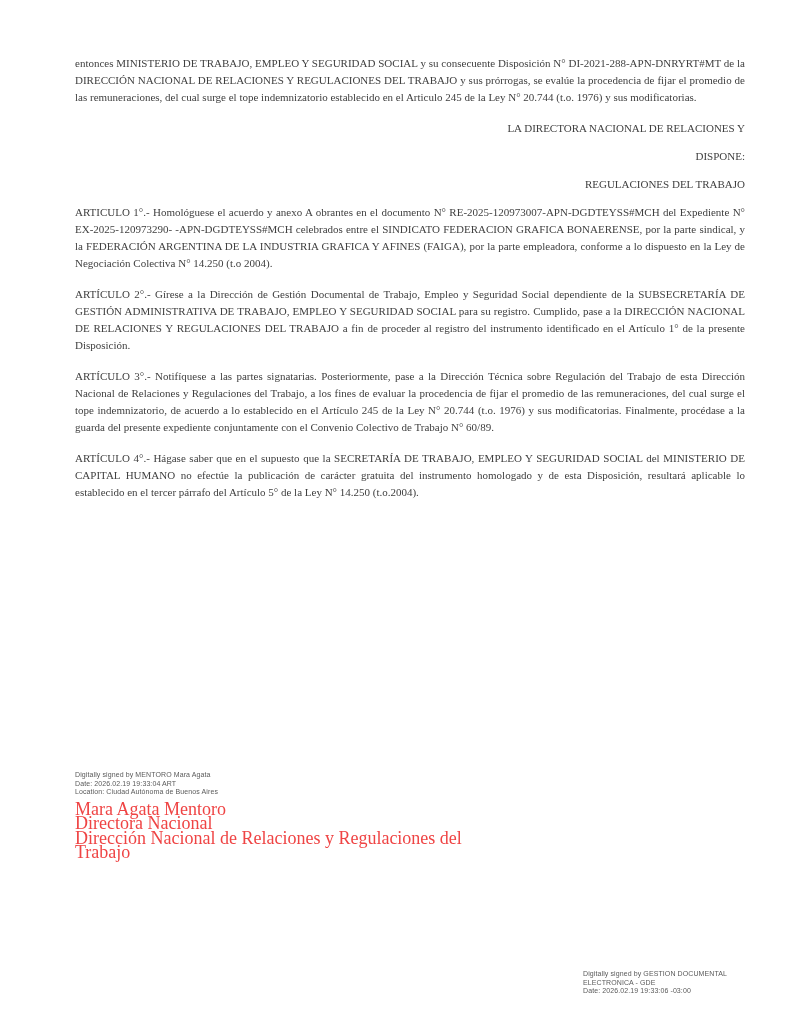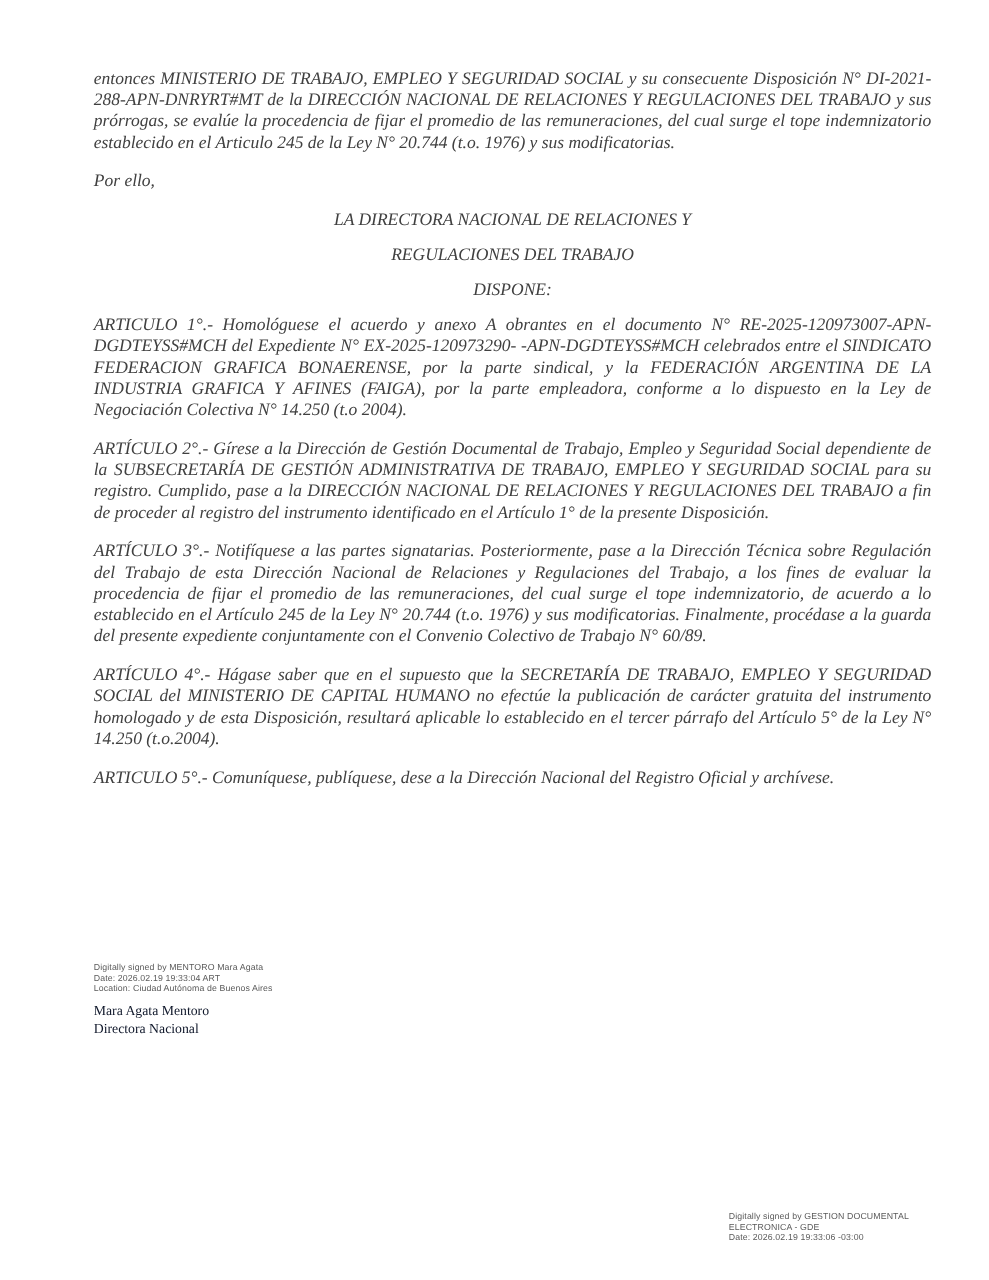--- a/index.html
+++ b/index.html
@@ -18,30 +18,29 @@
   .page {
     position: absolute;
     inset: 0;
     background: #ffffff;
   }
   .content {
     position: absolute;
     left: 75px;
     top: 55px;
     width: 670px;
-    font-size: 14px;
+    font-size: 11px;
     line-height: 17px;
     text-align: justify;
-    font-style: italic;
   }
   .content p {
     margin: 0 0 14px 0;
   }
   .content p.heading {
-    text-align: center;
+    text-align: right;
     margin: 0 0 11px 0;
   }
   .content p.intro {
     text-align: left;
   }
   .sig-block {
     position: absolute;
     left: 75px;
     top: 771px;
     width: 420px;
@@ -49,65 +48,64 @@
   .stamp {
     font-family: "Liberation Sans", sans-serif;
     font-size: 7px;
     line-height: 8.5px;
     color: #5a5a5a;
     letter-spacing: 0.1px;
   }
   .sig-name-block {
     margin-top: 5px;
     font-family: "Liberation Serif", serif;
-    font-size: 11px;
+    font-size: 18px;
     line-height: 14.5px;
-    color: #0f172a;
+    color: #ef4444;
   }
   .footer-stamp {
     position: absolute;
     left: 583px;
     top: 970px;
     width: 200px;
     font-family: "Liberation Sans", sans-serif;
     font-size: 7px;
     line-height: 8.5px;
     color: #5a5a5a;
     letter-spacing: 0.1px;
   }
 </style>
 </head>
 <body>
 
 <div class="page">
 
   <div class="content">
     <p>entonces MINISTERIO DE TRABAJO, EMPLEO Y SEGURIDAD SOCIAL y su consecuente Disposición N° DI-2021-288-APN-DNRYRT#MT de la DIRECCIÓN NACIONAL DE RELACIONES Y REGULACIONES DEL TRABAJO y sus prórrogas, se evalúe la procedencia de fijar el promedio de las remuneraciones, del cual surge el tope indemnizatorio establecido en el Articulo 245 de la Ley N° 20.744 (t.o. 1976) y sus modificatorias.</p>
-    <p class="intro">Por ello,</p>
 
     <p class="heading">LA DIRECTORA NACIONAL DE RELACIONES Y</p>
+    <p class="heading">DISPONE:</p>
     <p class="heading">REGULACIONES DEL TRABAJO</p>
-    <p class="heading">DISPONE:</p>
 
     <p>ARTICULO 1°.- Homológuese el acuerdo y anexo A obrantes en el documento N° RE-2025-120973007-APN-DGDTEYSS#MCH del Expediente N° EX-2025-120973290- -APN-DGDTEYSS#MCH celebrados entre el SINDICATO FEDERACION GRAFICA BONAERENSE, por la parte sindical, y la FEDERACIÓN ARGENTINA DE LA INDUSTRIA GRAFICA Y AFINES (FAIGA), por la parte empleadora, conforme a lo dispuesto en la Ley de Negociación Colectiva N° 14.250 (t.o 2004).</p>
     <p>ARTÍCULO 2°.- Gírese a la Dirección de Gestión Documental de Trabajo, Empleo y Seguridad Social dependiente de la SUBSECRETARÍA DE GESTIÓN ADMINISTRATIVA DE TRABAJO, EMPLEO Y SEGURIDAD SOCIAL para su registro. Cumplido, pase a la DIRECCIÓN NACIONAL DE RELACIONES Y REGULACIONES DEL TRABAJO a fin de proceder al registro del instrumento identificado en el Artículo 1° de la presente Disposición.</p>
     <p>ARTÍCULO 3°.- Notifíquese a las partes signatarias. Posteriormente, pase a la Dirección Técnica sobre Regulación del Trabajo de esta Dirección Nacional de Relaciones y Regulaciones del Trabajo, a los fines de evaluar la procedencia de fijar el promedio de las remuneraciones, del cual surge el tope indemnizatorio, de acuerdo a lo establecido en el Artículo 245 de la Ley N° 20.744 (t.o. 1976) y sus modificatorias. Finalmente, procédase a la guarda del presente expediente conjuntamente con el Convenio Colectivo de Trabajo N° 60/89.</p>
     <p>ARTÍCULO 4°.- Hágase saber que en el supuesto que la SECRETARÍA DE TRABAJO, EMPLEO Y SEGURIDAD SOCIAL del MINISTERIO DE CAPITAL HUMANO no efectúe la publicación de carácter gratuita del instrumento homologado y de esta Disposición, resultará aplicable lo establecido en el tercer párrafo del Artículo 5° de la Ley N° 14.250 (t.o.2004).</p>
-    <p>ARTICULO 5°.- Comuníquese, publíquese, dese a la Dirección Nacional del Registro Oficial y archívese.</p>
   </div>
 
   <div class="sig-block">
     <div class="stamp">
       <div>Digitally signed by MENTORO Mara Agata</div>
       <div>Date: 2026.02.19 19:33:04 ART</div>
       <div>Location: Ciudad Autónoma de Buenos Aires</div>
     </div>
     <div class="sig-name-block">
       <div>Mara Agata Mentoro</div>
       <div>Directora Nacional</div>
+      <div>Dirección Nacional de Relaciones y Regulaciones del Trabajo</div>
     </div>
   </div>
 
   <div class="footer-stamp">
     <div>Digitally signed by GESTION DOCUMENTAL</div>
     <div>ELECTRONICA - GDE</div>
     <div>Date: 2026.02.19 19:33:06 -03:00</div>
   </div>
 
 </div>

